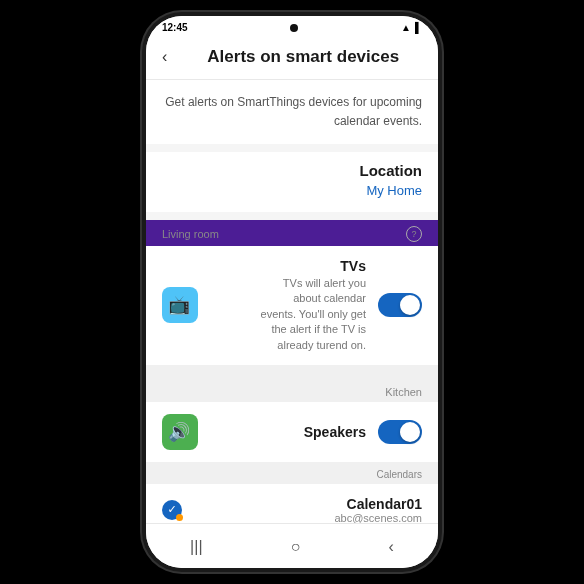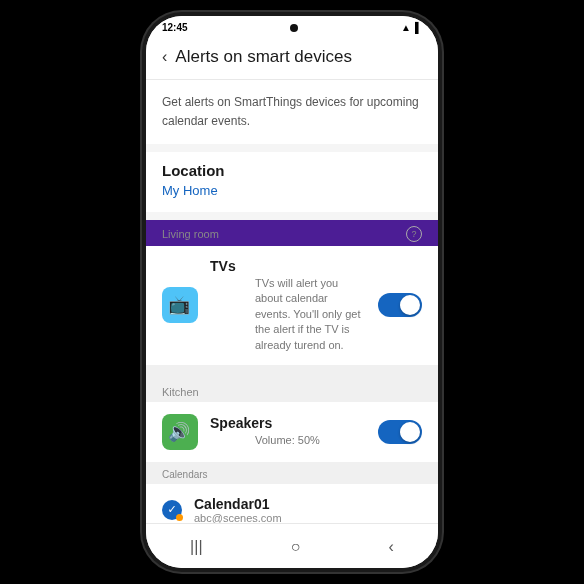--- a/index.html
+++ b/index.html
@@ -12,20 +12,21 @@
       font-family: 'Segoe UI', sans-serif;
     }
     .phone-frame {
       width: 300px;
       height: 560px;
       background: #1a1a1a;
       border-radius: 40px;
       padding: 4px;
       box-shadow: 0 0 0 2px #333, 0 10px 40px rgba(0,0,0,0.8);
       position: relative;
+      text-align: right;
     }
     .phone-screen {
       width: 100%;
       height: 100%;
       background: #f5f5f5;
       border-radius: 36px;
       overflow: hidden;
       display: flex;
       flex-direction: column;
     }
@@ -66,22 +67,23 @@
       gap: 8px;
       border-bottom: 1px solid #e8e8e8;
     }
     .back-arrow {
       font-size: 16px;
       color: #333;
       cursor: pointer;
     }
     .header-title {
       font-size: 17px;
-      font-weight: 400;
-      color: #1a1a1a;
+      font-weight: 700;
+      color: #1a1a1a;
+      margin-left: 32px;
     }
     .description-section {
       background: #fff;
       padding: 12px 16px 14px;
       margin-bottom: 8px;
     }
     .description-text {
       font-size: 12px;
       color: #555;
       line-height: 1.5;
@@ -329,21 +331,20 @@
       <div class="kitchen-group">
         <span>Kitchen</span>
       </div>
 
       <div class="device-item">
         <div class="device-icon-box speaker-icon-box">
           <span class="icon-speaker">🔊</span>
         </div>
         <div class="device-info">
           <div class="device-name">Speakers</div>
-          <div class="device-desc">Volume: 50%</div>
         </div>
         <div class="toggle on">
           <div class="toggle-knob"></div>
         </div>
       </div>
 
       <div class="calendars-group">
         <span>Calendars</span>
       </div>
 

